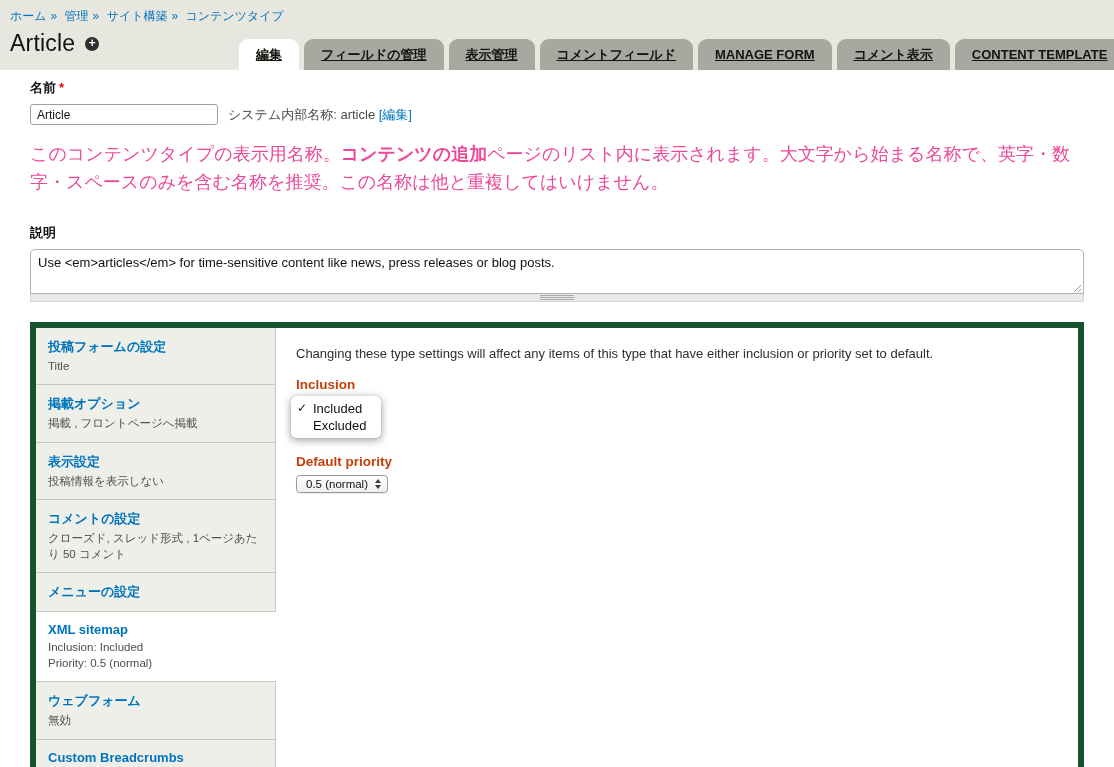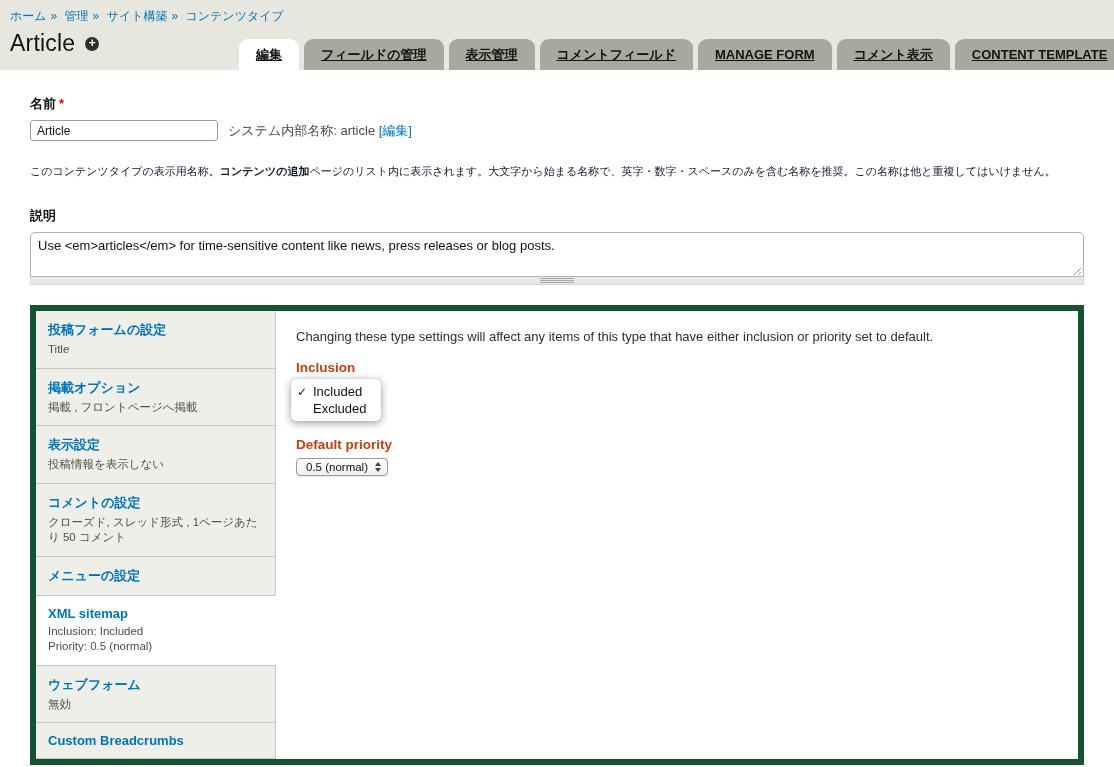--- a/index.html
+++ b/index.html
@@ -17,23 +17,23 @@
     font-size:12px; line-height:13px; text-align:center; font-weight:bold; cursor:pointer; }
   .tabs { position:absolute; left:239px; bottom:0; display:flex; gap:5px; list-style:none; align-items:flex-end; }
   .tab { height:31px; line-height:31px; padding:0 17px; background:#a8a8a1; color:#14140f;
     font-weight:bold; font-size:13px; border-radius:9px 9px 0 0; white-space:nowrap; cursor:pointer;text-decoration:underline; }
   .tab.active { background:#fff; }
 
   
   .content { padding:0 30px; background:#fff; }
   .field-label { font-weight:bold; font-size:13px; color:#111; }
   .req { color:#e00; font-weight:bold; margin-left:3px; }
-  .help { font-size:11px; color:#0f172a; line-height:1.55; margin-top:22px; max-width:1054px; }
+  .help { font-size:18px; color:#ec4899; line-height:1.55; margin-top:16px; max-width:1054px; }
 
-  .name-section { padding-top:25px; }
+  .name-section { padding-top:9px; }
   .name-row { margin-top:7px; display:flex; align-items:center; gap:10px; }
   .name-input { width:188px; height:21px; border:1px solid #9f9f9a; border-radius:3px;
     padding:2px 6px; font-size:12px; font-family:inherit; color:#111; background:#fff; }
   .machine-name { font-size:13px; color:#4a4a4a;text-align:right; }
   .machine-name a { color:#0074bd; text-decoration:none; cursor:pointer; }
 
   .desc-section { margin-top:27px; }
   .textarea-wrap { position:relative; margin-top:7px; }
   .desc-textarea { display:block; width:1054px; height:45px; resize:none; overflow:hidden;
     border:1px solid #b3b3ae; border-radius:5px 5px 0 0; padding:5px 7px; font-size:13px;

